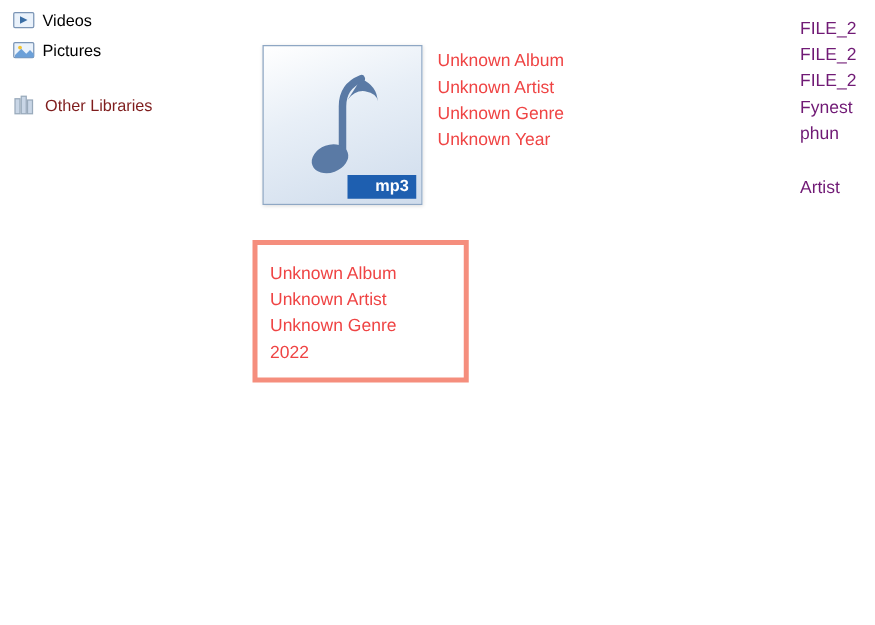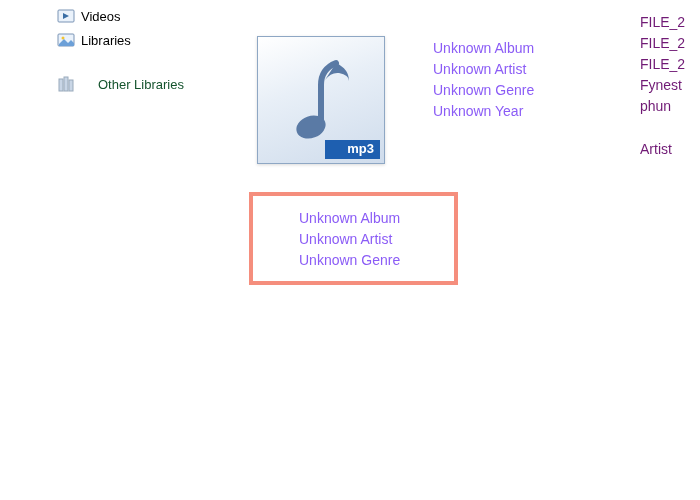--- a/index.html
+++ b/index.html
@@ -14,37 +14,36 @@
       position: relative;
     }
     .container {
       display: flex;
       height: 100%;
     }
     .sidebar {
       width: 192px;
       padding: 4px 0 0 6px;
       background: #fff;
-      margin-left: 47px;
     }
     .sidebar-item {
       display: flex;
       align-items: center;
       gap: 6px;
       padding: 3px 4px;
       cursor: pointer;
       color: #000;
     }
     .sidebar-section {
       margin-top: 20px;
       display: flex;
       align-items: center;
-      gap: 23px;
+      gap: 8px;
       padding: 3px 4px;
-      color: #14532d;
+      color: #7f1d1d;
     }
     .sb-icon {
       width: 18px;
       height: 18px;
       display: inline-flex;
       align-items: center;
       justify-content: center;
     }
     .main {
       flex: 1;
@@ -80,25 +79,24 @@
       right: 4px;
       bottom: 4px;
       background: #1e5fb0;
       color: #fff;
       font-size: 13px;
       font-weight: bold;
       padding: 1px 6px 2px 22px;
       line-height: 1.2;
     }
     .meta {
-      color: #8b5cf6;
+      color: #ef4444;
       font-size: 14px;
       line-height: 1.5;
       padding-top: 2px;
-      margin-left: 36px;
     }
     .right-col {
       width: 72px;
       padding: 12px 0 0 12px;
       color: #701a75;
       font-size: 14px;
       line-height: 1.5;
     }
     .right-col div { white-space: nowrap; }
     .note-svg { width: 80px; height: 90px; }
@@ -118,21 +116,21 @@
       <span>Videos</span>
     </div>
     <div class="sidebar-item">
       <span class="sb-icon">
         <svg width="18" height="18" viewBox="0 0 18 18">
             <rect x="1" y="3" width="16" height="12" rx="1" fill="#eaf2fb" stroke="#7a94b5"></rect>
             <circle cx="6" cy="7" r="1.5" fill="#f4c430"></circle>
             <path d="M2 13 L7 8 L11 12 L14 9 L17 12 V15 H2 Z" fill="#6ca0d8"></path>
           </svg>
       </span>
-      <span>Libraries</span>
+      <span>Pictures</span>
     </div>
     <div class="sidebar-section">
       <span class="sb-icon">
         <svg width="18" height="18" viewBox="0 0 18 18">
             <rect x="2" y="4" width="4" height="12" fill="#c9d6e6" stroke="#9ab"></rect>
             <rect x="7" y="2" width="4" height="14" fill="#c9d6e6" stroke="#9ab"></rect>
             <rect x="12" y="5" width="4" height="11" fill="#c9d6e6" stroke="#9ab"></rect>
           </svg>
       </span>
       <span>Other Libraries</span>
@@ -156,20 +154,21 @@
         <div>Unknown Genre</div>
         <div>Unknown Year</div>
       </div>
     </div>
 
     <div class="file-item highlighted">
       <div class="meta">
         <div>Unknown Album</div>
         <div>Unknown Artist</div>
         <div>Unknown Genre</div>
+        <div>2022</div>
       </div>
     </div>
 
   </div>
 
   <div class="right-col">
     <div>FILE_2</div>
     <div>FILE_2</div>
     <div>FILE_2</div>
     <div>Fynest</div>

